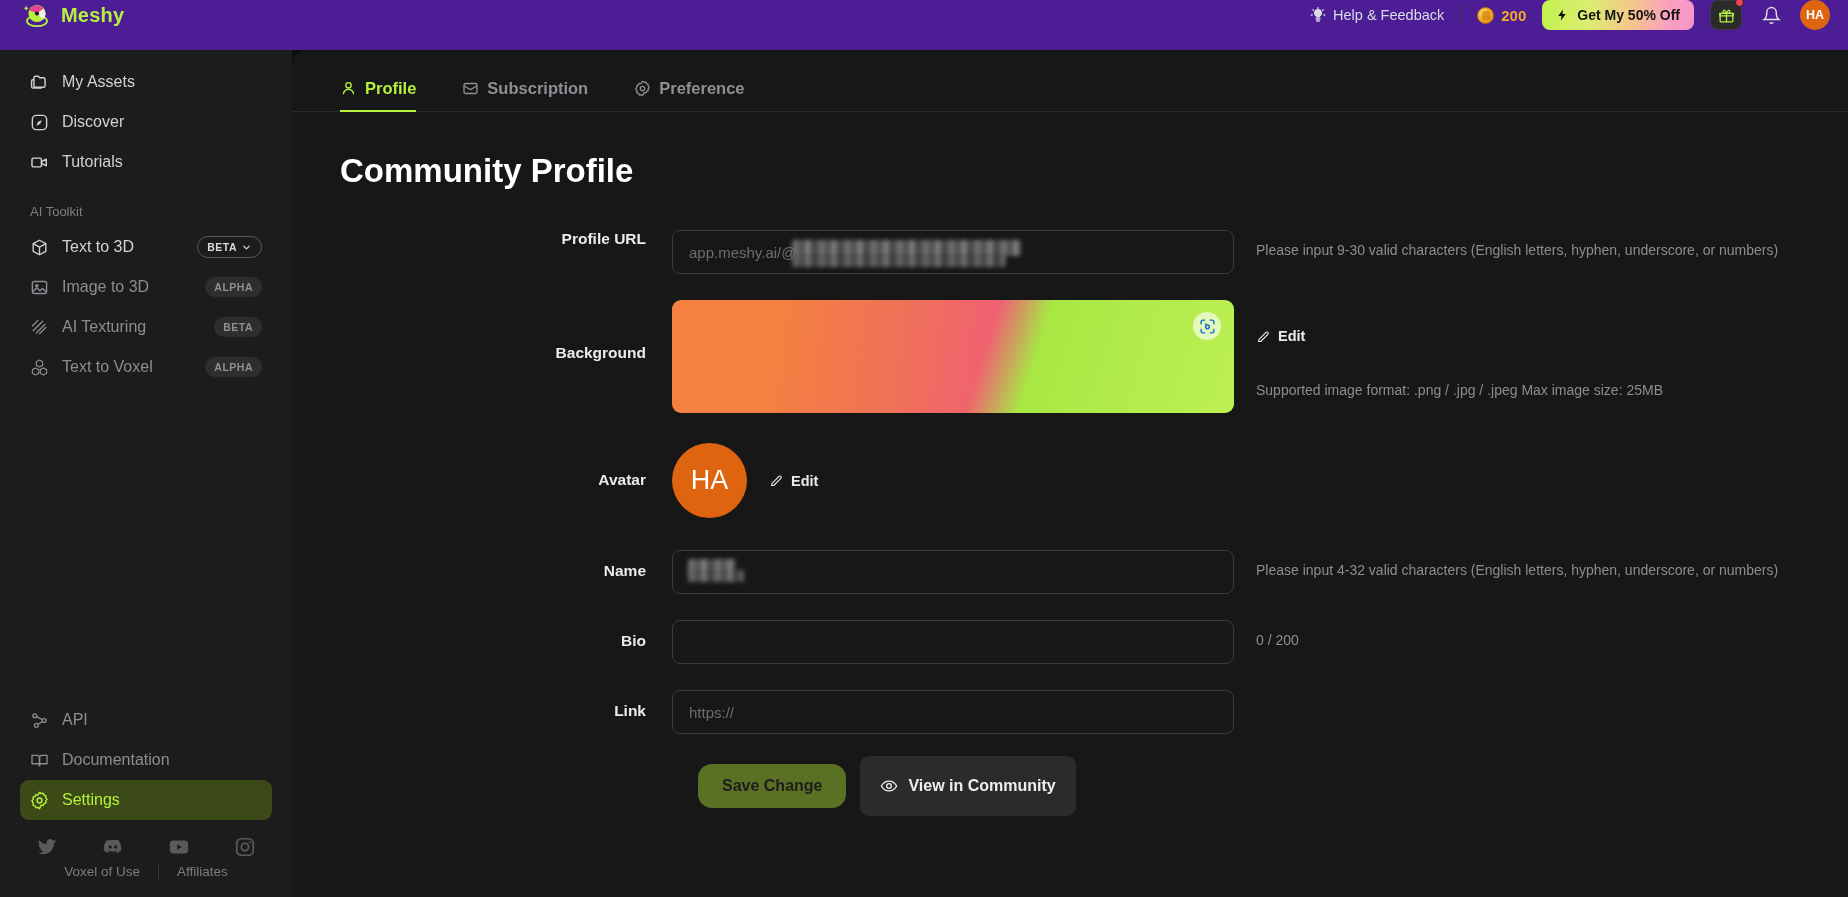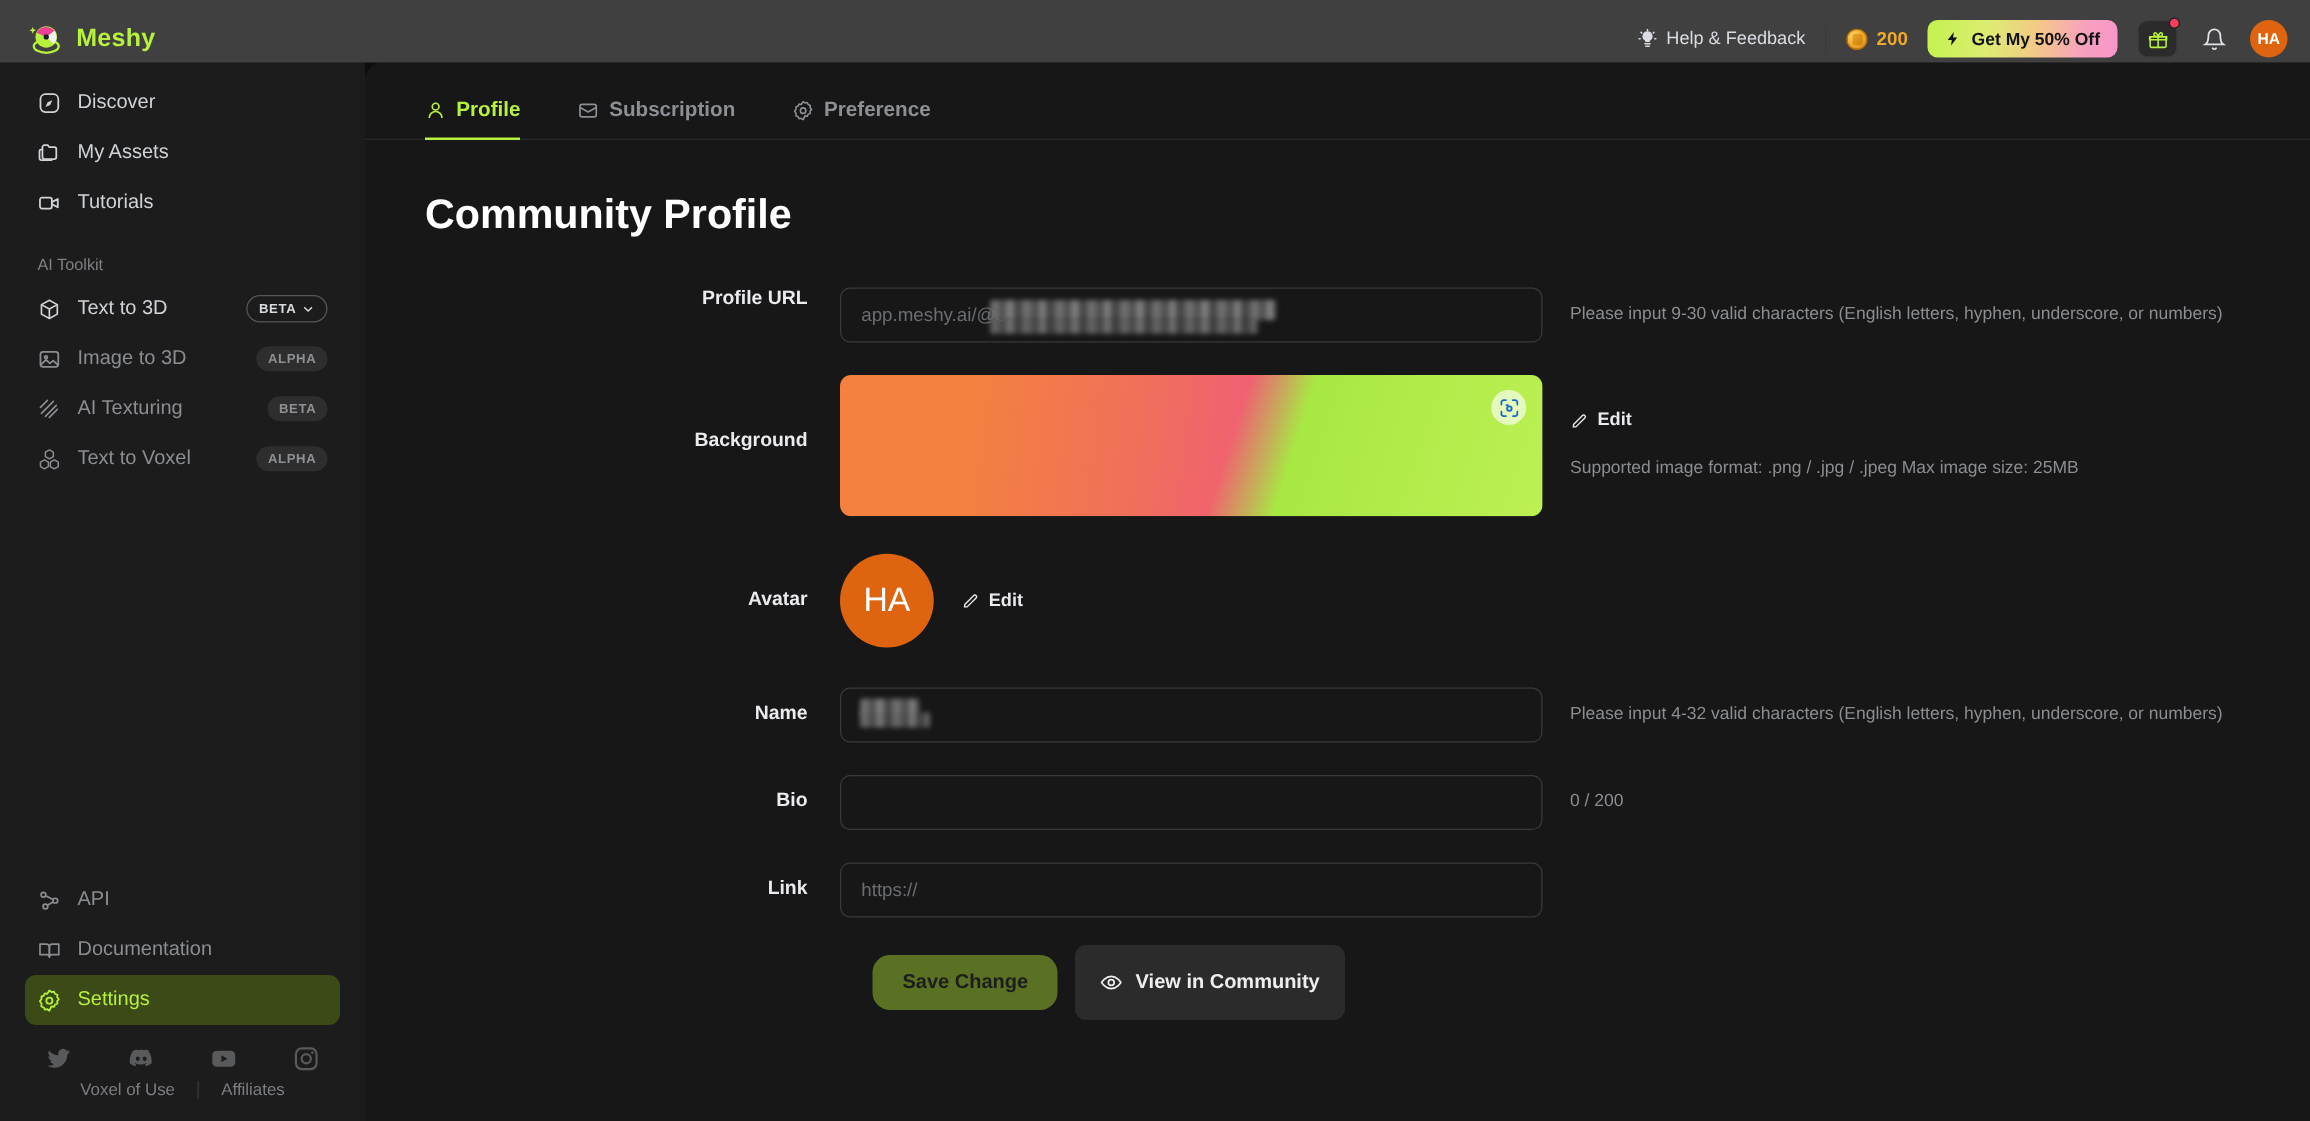--- a/index.html
+++ b/index.html
@@ -14,24 +14,24 @@
     width: 1848px; height: 897px;
     background: #0d0d0d;
     display: flex;
     flex-direction: column;
   }
 
   
   .header {
     height: 50px;
     min-height: 50px;
-    background: #404040;
+    background: #4c1d95;
     display: flex;
-    align-items: center;
-    padding: 12px 18px 0 22px;
+    align-items: flex-start;
+    padding: 0 18px 0 22px;
     position: relative;
     z-index: 20;
   }
   .brand { display: flex; align-items: center; gap: 9px; }
   .brand-logo { width: 30px; height: 30px; position: relative; }
   .brand-name {
     font-size: 20px; font-weight: bold; color: #b6f23c;
     letter-spacing: .2px;
   }
   .header-right {
@@ -248,21 +248,21 @@
     cursor: pointer;
   }
   .edit-link {
     display: inline-flex; align-items: center; gap: 7px;
     color: #e9ebee; font-size: 14.5px; font-weight: bold;
     cursor: pointer;
   }
   .side-col { padding-left: 22px; }
   .side-note {
     color: #8a8d92; font-size: 14px;
-    margin-top: 16px; white-space: nowrap;
+    margin-top: 34px; white-space: nowrap;
   }
 
   .avatar-lg {
     width: 75px; height: 75px; border-radius: 50%;
     background: #df6410;
     display: flex; align-items: center; justify-content: center;
     color: #fff; font-size: 27px; font-weight: 500;
     cursor: pointer;
   }
   .avatar-row { display: flex; align-items: center; gap: 22px; }
@@ -364,36 +364,36 @@
       </div>
     </div>
   </div>
 
   <div class="body">
 
     <div class="sidebar">
 
       <div class="nav-item">
         <span>
+          <svg width="19" height="19" viewBox="0 0 24 24" fill="none" stroke="#cfd3d8" stroke-width="1.8" stroke-linejoin="round">
+            <path d="M7 4h3.5l1.5 2H17a2 2 0 0 1 2 2v8a2 2 0 0 1-2 2H7a2 2 0 0 1-2-2V6a2 2 0 0 1 2-2z"></path>
+            <path d="M5 8.5H3.5a1.5 1.5 0 0 0-1.5 1.5v7a2 2 0 0 0 2 2h11"></path>
+          </svg>
+        </span>
+        <span class="lbl">My Assets</span>
+      </div>
+
+      <div class="nav-item">
+        <span>
           <svg width="19" height="19" viewBox="0 0 24 24" fill="none" stroke="#cfd3d8" stroke-width="1.8">
             <rect x="3" y="3" width="18" height="18" rx="5"></rect>
             <path d="M15 9l-2.2 4.8L8 16l2.2-4.8L15 9z" fill="#cfd3d8" stroke="none"></path>
           </svg>
         </span>
         <span class="lbl">Discover</span>
-      </div>
-
-      <div class="nav-item">
-        <span>
-          <svg width="19" height="19" viewBox="0 0 24 24" fill="none" stroke="#cfd3d8" stroke-width="1.8" stroke-linejoin="round">
-            <path d="M7 4h3.5l1.5 2H17a2 2 0 0 1 2 2v8a2 2 0 0 1-2 2H7a2 2 0 0 1-2-2V6a2 2 0 0 1 2-2z"></path>
-            <path d="M5 8.5H3.5a1.5 1.5 0 0 0-1.5 1.5v7a2 2 0 0 0 2 2h11"></path>
-          </svg>
-        </span>
-        <span class="lbl">My Assets</span>
       </div>
 
       <div class="nav-item">
         <span>
           <svg width="19" height="19" viewBox="0 0 24 24" fill="none" stroke="#cfd3d8" stroke-width="1.8" stroke-linejoin="round">
             <rect x="2.5" y="6.5" width="12" height="11" rx="2"></rect>
             <path d="M14.5 11l6-3.2v8.4l-6-3.2z"></path>
           </svg>
         </span>
         <span class="lbl">Tutorials</span>

